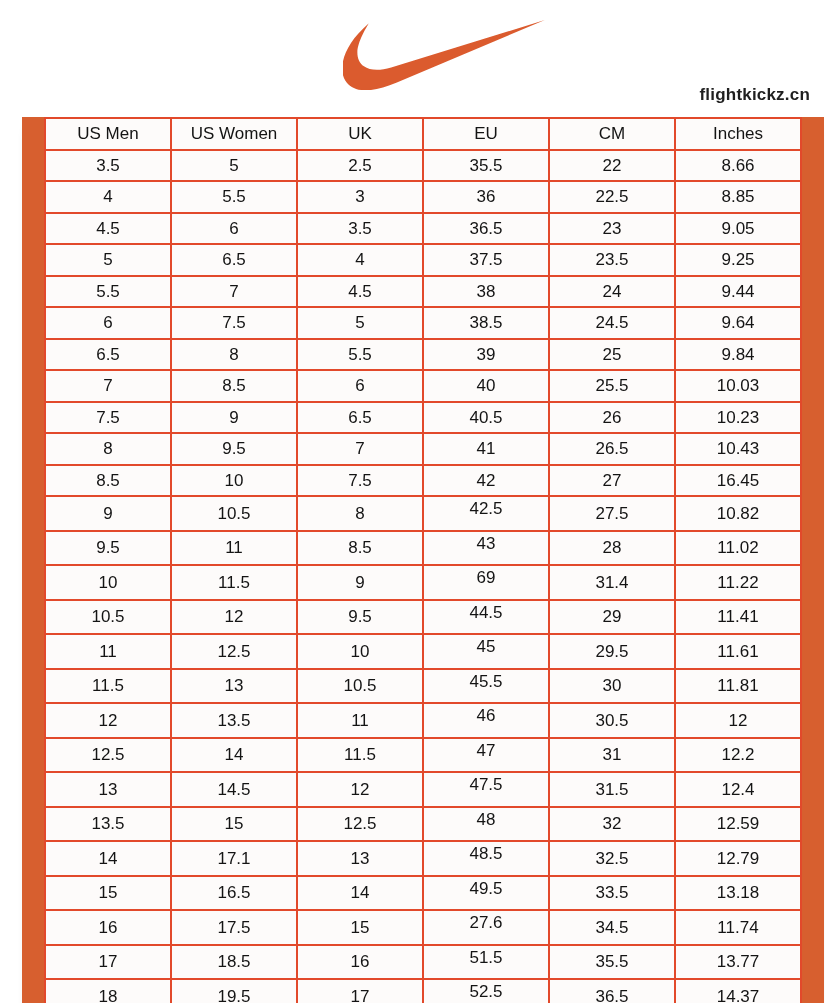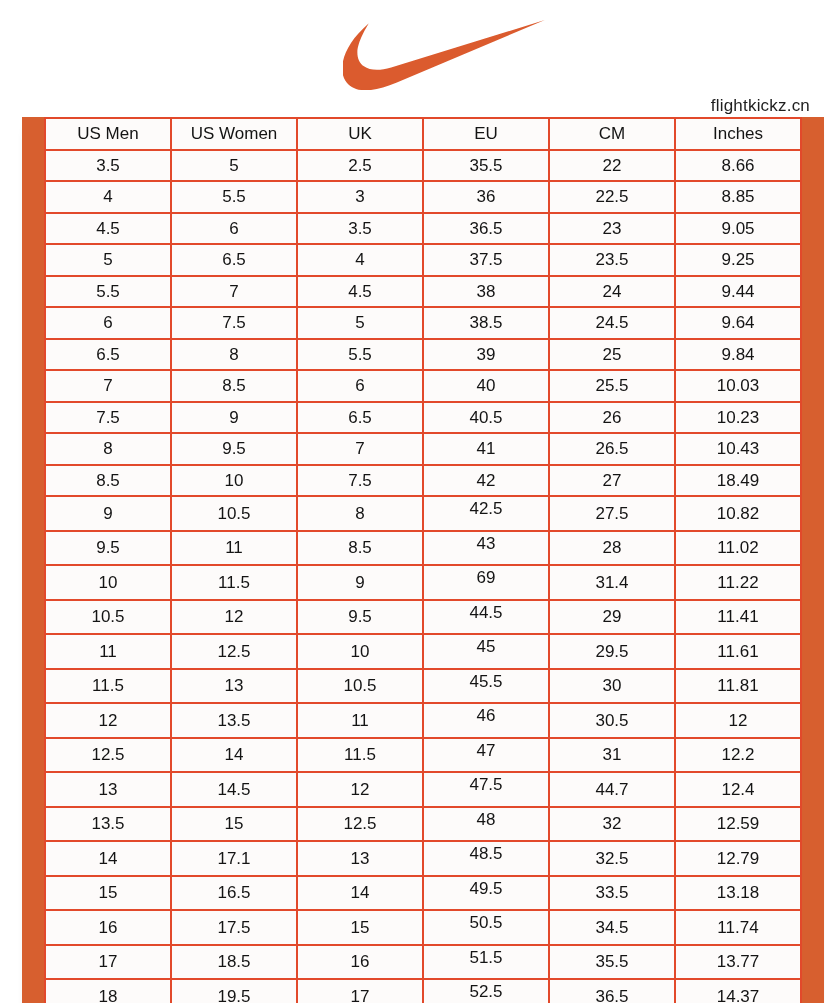--- a/index.html
+++ b/index.html
@@ -22,24 +22,24 @@
     width: 207px;
     height: 70px;
   }
   .logo svg {
     width: 100%;
     height: 100%;
     display: block;
   }
   .site-name {
     position: absolute;
-    top: 96px;
+    top: 85px;
     right: 15px;
     font-size: 17px;
-    font-weight: 400;
+    font-weight: 700;
     color: #1f1f1f;
     letter-spacing: 0.2px;
   }
   .size-chart {
     position: absolute;
     left: 22px;
     top: 117px;
     display: flex;
     box-shadow: 0 7px 9px -7px rgba(90,90,90,0.45);
   }
@@ -187,21 +187,21 @@
             <td>41</td>
             <td>26.5</td>
             <td>10.43</td>
           </tr>
           <tr>
             <td>8.5</td>
             <td>10</td>
             <td>7.5</td>
             <td>42</td>
             <td>27</td>
-            <td>18.49</td>
+            <td>16.45</td>
           </tr>
           <tr>
             <td>9</td>
             <td>10.5</td>
             <td>8</td>
             <td class="raised">42.5</td>
             <td>27.5</td>
             <td>10.82</td>
           </tr>
           <tr>
@@ -258,21 +258,21 @@
             <td>11.5</td>
             <td class="raised">47</td>
             <td>31</td>
             <td>12.2</td>
           </tr>
           <tr>
             <td>13</td>
             <td>14.5</td>
             <td>12</td>
             <td class="raised">47.5</td>
-            <td>44.7</td>
+            <td>31.5</td>
             <td>12.4</td>
           </tr>
           <tr>
             <td>13.5</td>
             <td>15</td>
             <td>12.5</td>
             <td class="raised">48</td>
             <td>32</td>
             <td>12.59</td>
           </tr>
@@ -289,21 +289,21 @@
             <td>16.5</td>
             <td>14</td>
             <td class="raised">49.5</td>
             <td>33.5</td>
             <td>13.18</td>
           </tr>
           <tr>
             <td>16</td>
             <td>17.5</td>
             <td>15</td>
-            <td class="raised">50.5</td>
+            <td class="raised">27.6</td>
             <td>34.5</td>
             <td>11.74</td>
           </tr>
           <tr>
             <td>17</td>
             <td>18.5</td>
             <td>16</td>
             <td class="raised">51.5</td>
             <td>35.5</td>
             <td>13.77</td>

